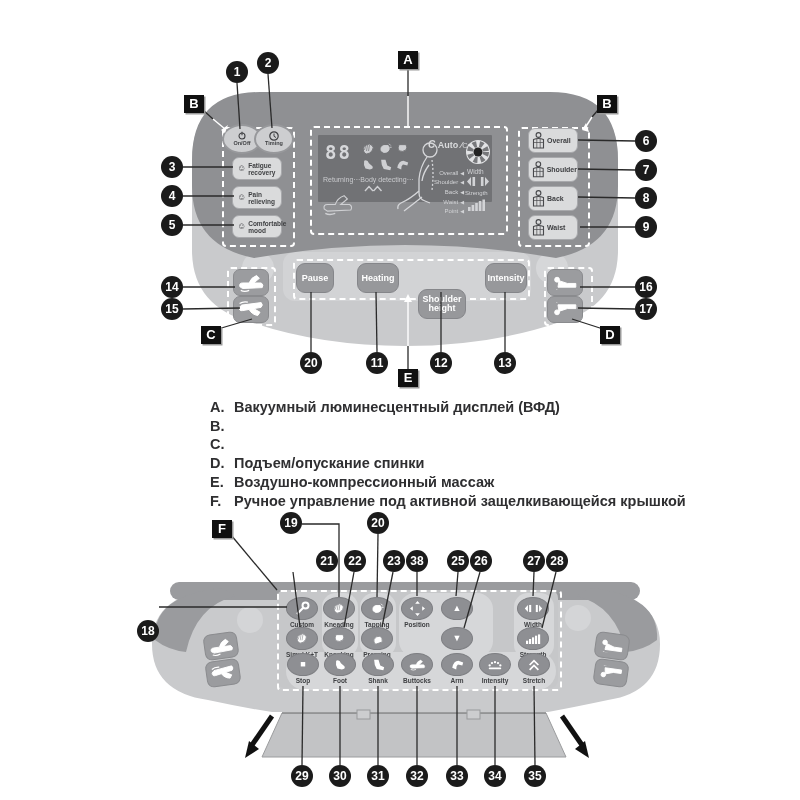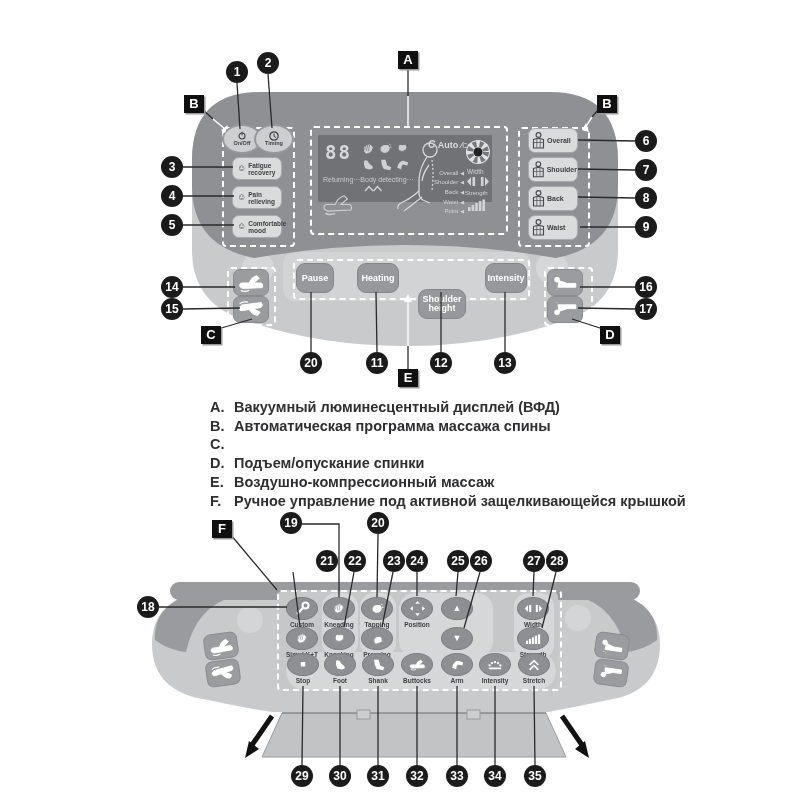--- a/index.html
+++ b/index.html
@@ -369,21 +369,20 @@
       </svg>
   </div>
 
   <div id="legend">
     <div class="row">
         <span class="k">A.</span>
         <span>Вакуумный люминесцентный дисплей (ВФД)</span>
       </div>
     <div class="row">
         <span class="k">B.</span>
-        <span>Автоматическая программа массажа спины</span>
       </div>
     <div class="row">
         <span class="k">C.</span>
       </div>
     <div class="row">
         <span class="k">D.</span>
         <span>Подъем/опускание спинки</span>
       </div>
     <div class="row">
         <span class="k">E.</span>
@@ -621,27 +620,27 @@
     <div class="callout" style="left: 635px; top: 187px;">8</div>
     <div class="callout" style="left: 635px; top: 216px;">9</div>
     <div class="callout" style="left: 300px; top: 352px;">20</div>
     <div class="callout" style="left: 366px; top: 352px;">11</div>
     <div class="callout" style="left: 430px; top: 352px;">12</div>
     <div class="callout" style="left: 494px; top: 352px;">13</div>
     <div class="callout" style="left: 161px; top: 276px;">14</div>
     <div class="callout" style="left: 161px; top: 298px;">15</div>
     <div class="callout" style="left: 635px; top: 276px;">16</div>
     <div class="callout" style="left: 635px; top: 298px;">17</div>
-    <div class="callout" style="left: 137px; top: 596px;">18</div>
+    <div class="callout" style="left: 137px; top: 620px;">18</div>
     <div class="callout" style="left: 280px; top: 512px;">19</div>
     <div class="callout" style="left: 367px; top: 512px;">20</div>
     <div class="callout" style="left: 280px; top: 550px; margin-left: 36px;">21</div>
     <div class="callout" style="left: 344px; top: 550px;">22</div>
     <div class="callout" style="left: 383px; top: 550px;">23</div>
-    <div class="callout" style="left: 406px; top: 550px;">24</div>
+    <div class="callout" style="left: 406px; top: 550px;">38</div>
     <div class="callout" style="left: 447px; top: 550px;">25</div>
     <div class="callout" style="left: 470px; top: 550px;">26</div>
     <div class="callout" style="left: 523px; top: 550px;">27</div>
     <div class="callout" style="left: 546px; top: 550px;">28</div>
     <div class="callout" style="left: 291px; top: 765px;">29</div>
     <div class="callout" style="left: 329px; top: 765px;">30</div>
     <div class="callout" style="left: 367px; top: 765px;">31</div>
     <div class="callout" style="left: 406px; top: 765px;">32</div>
     <div class="callout" style="left: 446px; top: 765px;">33</div>
     <div class="callout" style="left: 484px; top: 765px;">34</div>

